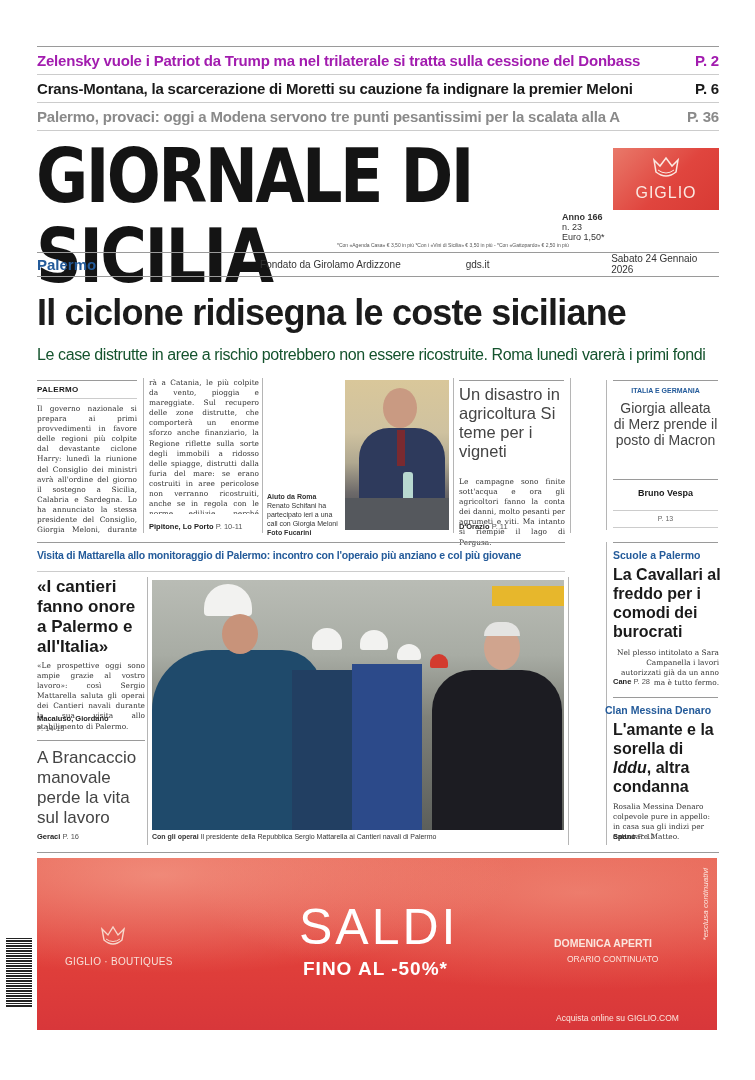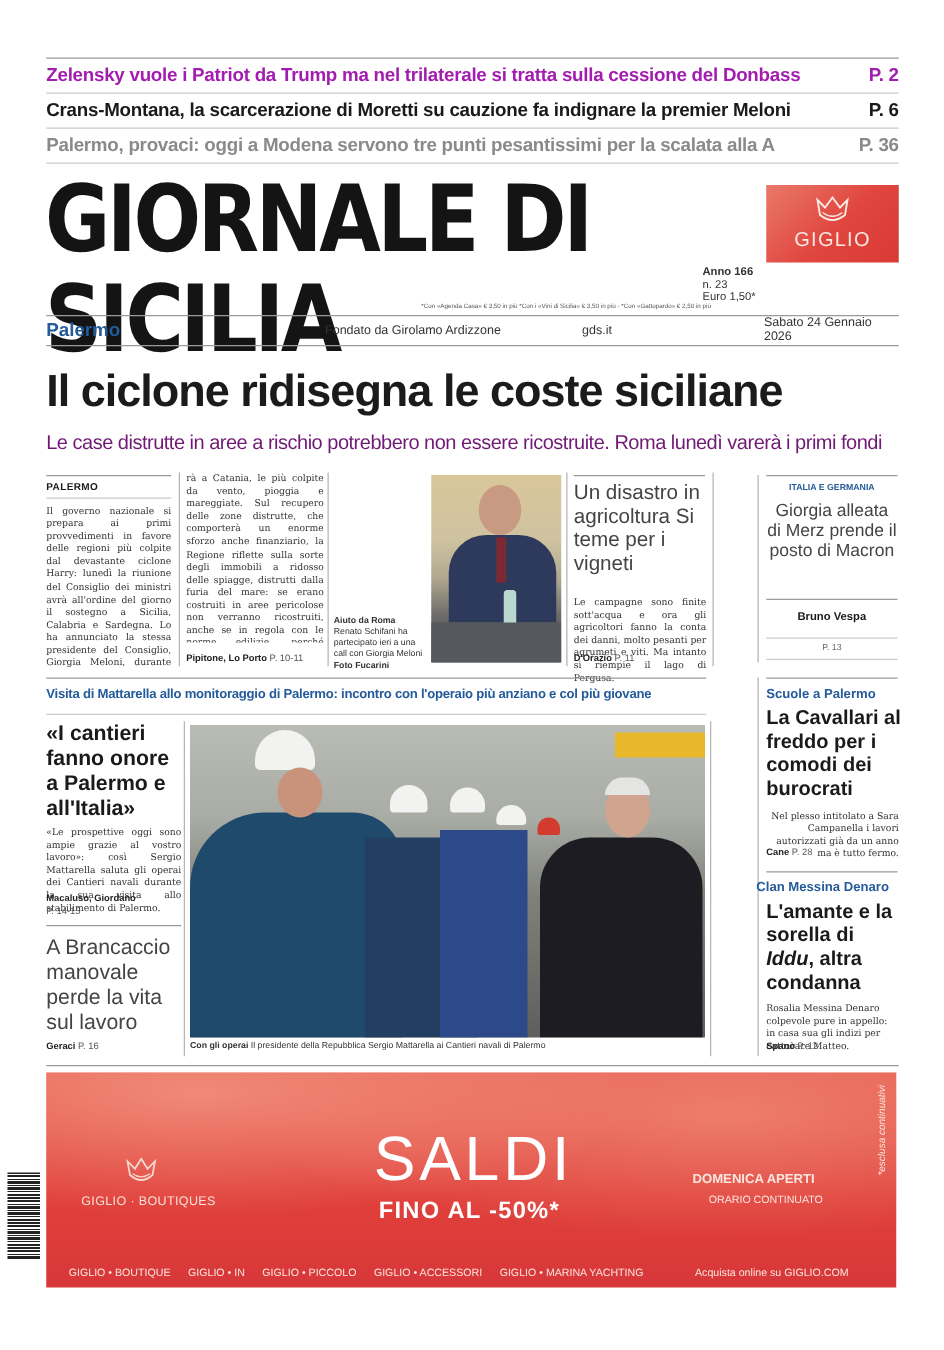--- a/index.html
+++ b/index.html
@@ -23,21 +23,21 @@
   .issue b { font-size: 9px; }
   .supplements { position: absolute; left: 337px; top: 242px; font-size: 5px; color: #555; }
 
   .dateline { position: absolute; left: 37px; top: 255px; width: 682px; height: 18px; display: flex; align-items: center; font-size: 10px; color: #333; }
   .dateline .city { font-weight: bold; font-size: 15px; color: #245b9a; width: 230px; }
   .dateline .founded { width: 212px; }
   .dateline .site { width: 150px; }
   .dateline .date { margin-left: auto; }
 
   .main-head { position: absolute; left: 37px; top: 292px; font-weight: bold; font-size: 36px; letter-spacing: -0.8px; color: #1b1b1b; white-space: nowrap; }
-  .main-sub { position: absolute; left: 37px; top: 346px; font-size: 16px; color: #701a75; letter-spacing: -0.4px; white-space: nowrap; }
+  .main-sub { position: absolute; left: 37px; top: 346px; font-size: 16px; color: #14532d; letter-spacing: -0.4px; white-space: nowrap; }
 
   .body-text { font-family: "DejaVu Serif", serif; font-size: 7.4px; line-height: 10.1px; color: #333; text-align: justify; }
   .kicker { font-weight: bold; font-size: 8px; letter-spacing: 0.3px; }
   .byline { font-weight: bold; font-size: 7.5px; color: #222; }
   .byline .p { font-weight: normal; color: #555; }
 
   .photo { position: absolute; overflow: hidden; }
   .light-head { font-weight: normal; color: #444; }
 
   .ad { position: absolute; left: 37px; top: 858px; width: 680px; height: 172px;
@@ -201,21 +201,14 @@
   <svg class="abs" style="left:63px;top:68px;" width="26" height="24" viewBox="0 0 26 24">
     <path d="M2 3 L8 9 L13 1 L18 9 L24 3 L22 14 Q13 22 4 14 Z" fill="none" stroke="#f7d8cd" stroke-width="1.4"></path>
     <path d="M6 13 Q13 18 20 13" fill="none" stroke="#f7d8cd" stroke-width="1"></path>
   </svg>
   <div class="abs" style="left:28px;top:98px;font-size:10px;letter-spacing:0.3px;color:#f7e0d8;">GIGLIO · BOUTIQUES</div>
   <div class="abs" style="left:262px;top:40px;font-size:50px;letter-spacing:3px;color:#fff;">SALDI</div>
   <div class="abs" style="left:266px;top:100px;font-size:19px;font-weight:bold;letter-spacing:1px;color:#fff;">FINO AL -50%*</div>
   <div class="abs" style="left:517px;top:79px;font-size:10.5px;font-weight:bold;color:#fbe5dd;">DOMENICA APERTI</div>
   <div class="abs" style="left:530px;top:96px;font-size:8.5px;color:#fbe5dd;">ORARIO CONTINUATO</div>
   <div class="abs" style="left:664px;top:10px;font-size:8px;font-style:italic;color:#fbe5dd;writing-mode:vertical-rl;transform:rotate(180deg);">*esclusa continuativi</div>
-  <div class="abs" style="left:18px;top:155px;display:flex;gap:14px;font-size:8.5px;color:#fbe5dd;white-space:nowrap;">
-    <span>GIGLIO • BOUTIQUE</span>
-    <span>GIGLIO • IN</span>
-    <span>GIGLIO • PICCOLO</span>
-    <span>GIGLIO • ACCESSORI</span>
-    <span>GIGLIO • MARINA YACHTING</span>
-  </div>
   <div class="abs" style="left:519px;top:155px;font-size:8.5px;color:#fbe5dd;">Acquista online su GIGLIO.COM</div>
 </div>
 
 </body></html>

